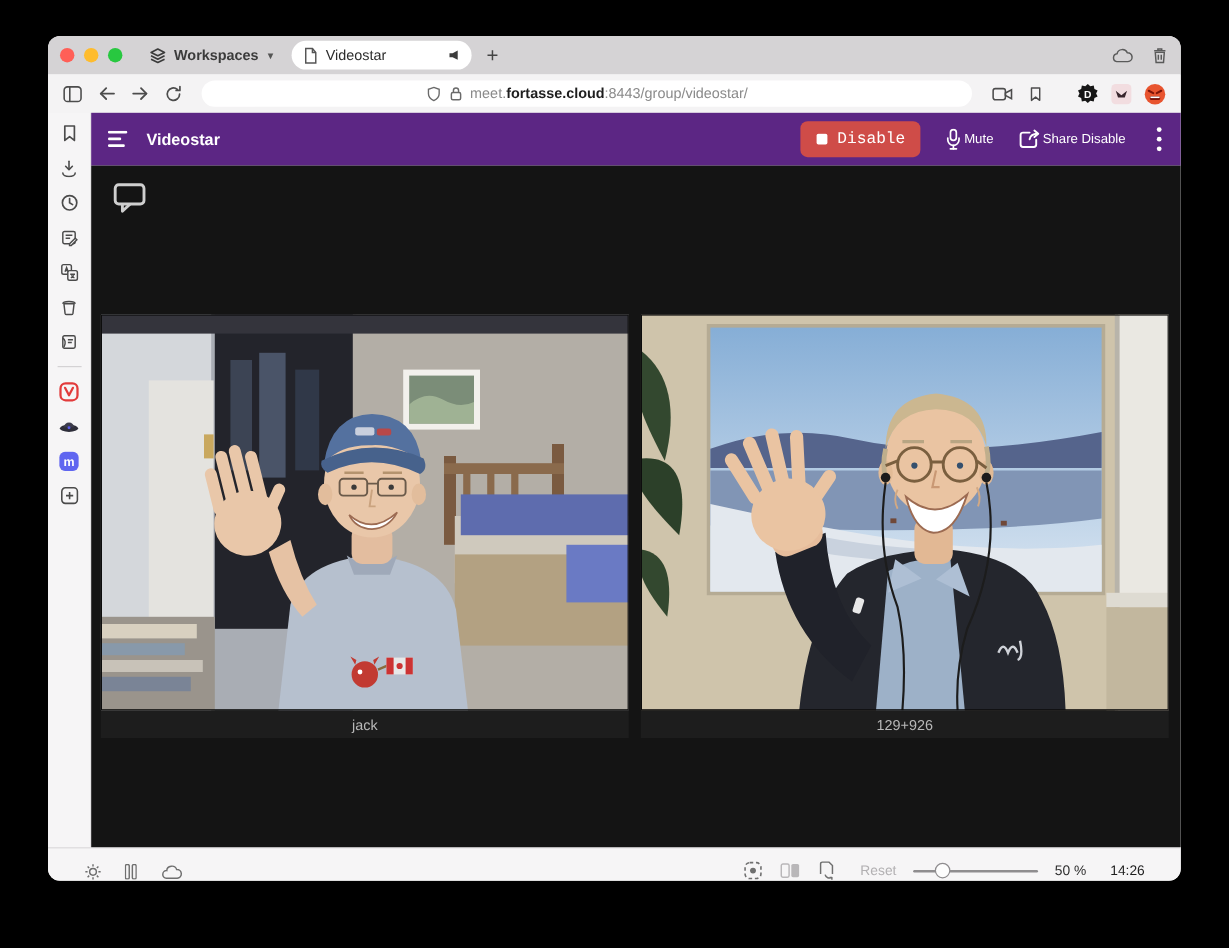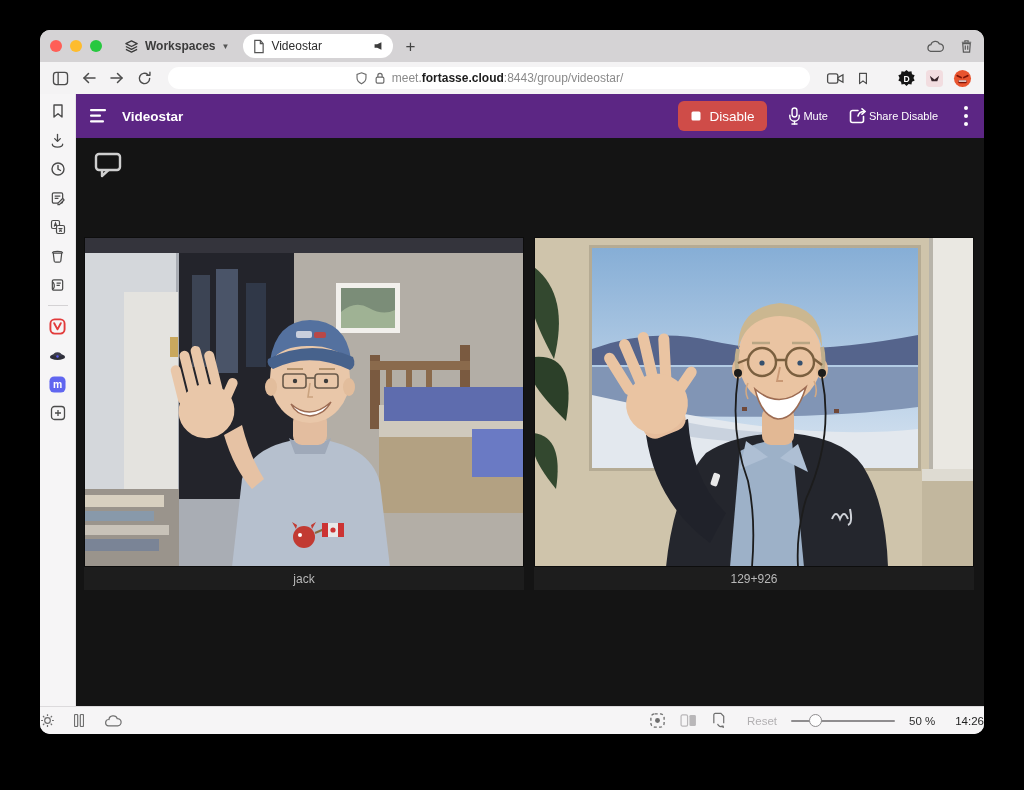--- a/index.html
+++ b/index.html
@@ -44,37 +44,37 @@
   .p-div { width:20px; height:1px; background:#d4d2d4; }
 
   .app { flex:1; display:flex; flex-direction:column; min-width:0; }
   .appheader { height:44px; background:#5C2684; display:flex; align-items:center;
                padding:0 10px; flex:0 0 auto; }
   .hamburger { margin:0 14px 0 4px; }
   .app-title { color:#fff; font-size:13.5px; font-weight:bold; }
   .hdr-right { margin-left:auto; display:flex; align-items:center; gap:20px; }
   .disable-btn { background:#CF4C48; color:#fff; font-size:13.5px; border:none;
                  border-radius:6px; height:30px; padding:0 13px; display:flex;
-                 align-items:center; gap:8px; font-family:Liberation Sans, sans-serif; }
+                 align-items:center; gap:8px; font-family:Liberation Mono, monospace; }
   .hdr-item { display:flex; flex-direction:row; align-items:center; gap:1px;
               color:#fff; font-size:11px; }
   .kebab { display:flex; flex-direction:column; gap:4px; padding:0 6px; }
   .kebab i { width:4px; height:4px; border-radius:50%; background:#fff; display:block; }
 
   .content { flex:1; background:#141414; position:relative; min-height:0; }
   .chat-icon { position:absolute; left:17px; top:13px; }
-  .video-row { position:absolute; left:8px; top:99px; display:flex; gap:10px; }
+  .video-row { position:absolute; left:8px; top:124px; display:flex; gap:10px; }
   .video-card { width:440px; background:#1d1d1d; }
   .video-frame { width:440px; height:330px; display:block; }
   .name-label { height:23px; display:flex; align-items:center; justify-content:center;
                 color:#b8b8b8; font-size:12px; }
 
   
   .statusbar { height:28px; background:#f6f5f6; border-top:1px solid #dcdadc;
-               display:flex; align-items:center; padding:0 0; flex:0 0 auto; }
+               display:flex; align-items:flex-end; padding:0 30px; flex:0 0 auto; }
   .sb-left { display:flex; gap:19px; align-items:center; }
   .sb-right { margin-left:auto; display:flex; gap:14px; align-items:center; }
   .reset { color:#b2b0b2; font-size:11.5px; margin-left:6px; }
   .slider { position:relative; width:104px; height:14px; }
   .slider-track { position:absolute; left:0; right:0; top:6px; height:2px; background:#8f8d8f; border-radius:1px; }
   .slider-handle { position:absolute; left:18px; top:0; width:13px; height:13px;
                    background:#fdfdfd; border:1px solid #8f8d8f; border-radius:50%; }
   .zoomtext { font-size:11.5px; color:#2e2e2e; }
   .clock { font-size:11.5px; color:#1e1e1e; font-weight:normal; margin-left:6px; }
 </style>

